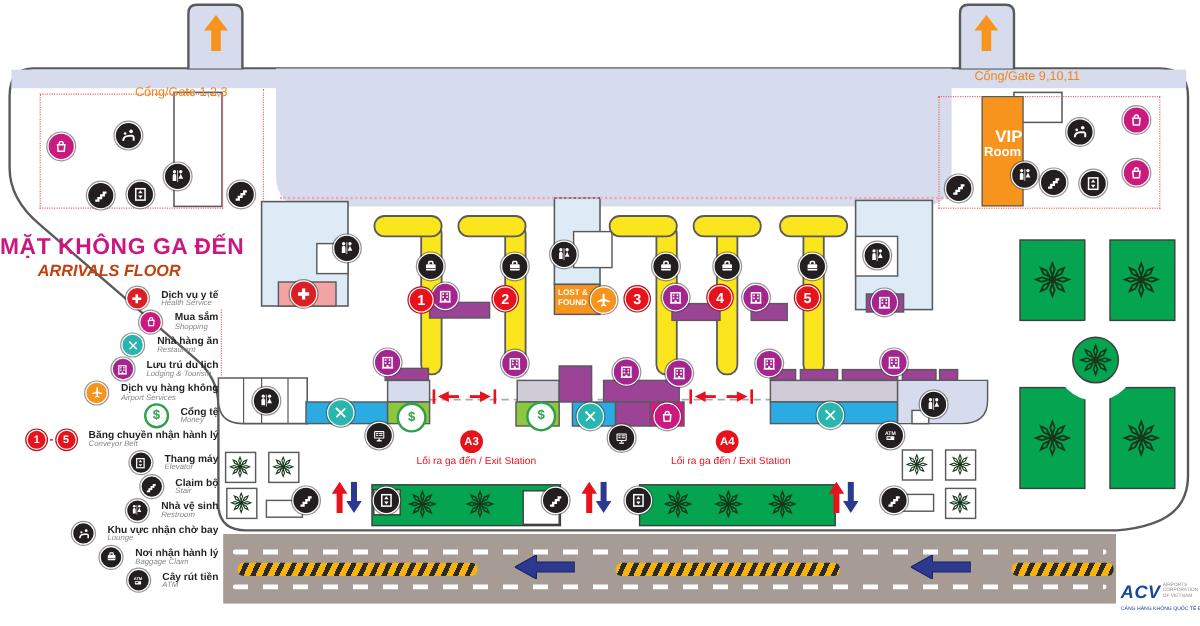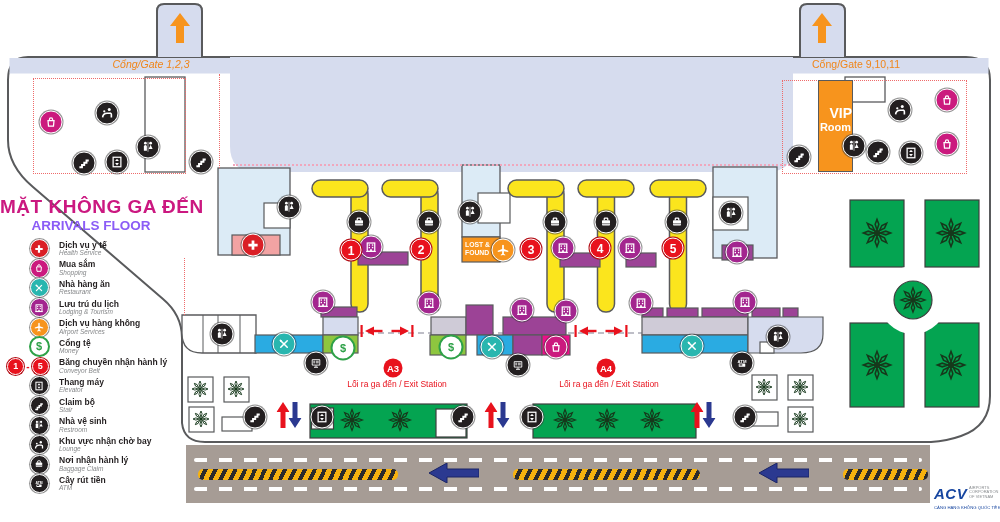--- a/index.html
+++ b/index.html
@@ -21,23 +21,23 @@
        transform:translate(-50%,-50%);border:1px solid #fff;box-shadow:0 0 0 1px #b30e16;z-index:7;}
   .arrow{position:absolute;transform:translate(-50%,-50%);z-index:6;}
   
   .dotrect{position:absolute;border:1.6px dotted #ef6a6a;z-index:4;}
   .dotv{position:absolute;border-left:1.6px dotted #ef6a6a;width:0;z-index:4;}
   .doth-pink{position:absolute;border-top:2px dotted #f0a7bd;height:0;z-index:4;}
   
   .gate-label{position:absolute;color:#f08519;font-size:10.5px;white-space:nowrap;z-index:8;}
   .legend{position:absolute;left:0;top:196px;width:182px;z-index:8;}
   .lg-title{text-align:center;color:#cb1880;font-weight:bold;font-size:19px;letter-spacing:.5px;white-space:nowrap;}
-  .lg-sub{text-align:center;color:#8b5cf6;font-weight:bold;font-size:13.5px;margin-top:0;}
+  .lg-sub{text-align:center;color:#c2410c;font-weight:bold;font-style:italic;font-size:13.5px;margin-top:0;}
   .lg-rows{margin-top:6px;}
-  .lg-row{display:flex;align-items:center;height:19.6px;}
+  .lg-row{display:flex;align-items:center;height:19.6px;justify-content:flex-end;}
   .lg-ic{width:30px;margin-left:24px;display:flex;justify-content:center;align-items:center;flex:none;}
   .lg-ic .ic{position:static;transform:none;width:17px;height:17px;}
   .lg-ic .ic svg{width:12px;height:12px;}
   .lg-ic.wide{margin-left:2px;width:52px;}
   .lg-tx{margin-left:5px;line-height:1;}
   .lg-vn{font-size:8.5px;font-weight:bold;color:#231f20;white-space:nowrap;}
   .lg-en{font-size:6.5px;font-style:italic;color:#86888a;margin-top:1px;white-space:nowrap;}
   .cnv{display:flex;align-items:center;}
   .cnv .c{width:15px;height:15px;border-radius:50%;background:#e8121d;color:#fff;font-size:9px;
           font-weight:bold;display:flex;align-items:center;justify-content:center;border:1px solid #fff;
@@ -182,21 +182,21 @@
       <rect x="748" y="412" width="30" height="14"></rect>
     </g>
   </svg>
 
   <div class="dotrect" style="left:33px;top:78px;width:151px;height:94px;"></div>
   <div class="dotrect" style="left:782px;top:80px;width:183px;height:92px;"></div>
   <div class="dotv" style="left:219px;top:74px;height:94px;"></div>
   <div class="dotv" style="left:184px;top:258px;height:57px;"></div>
   <div class="doth-pink" style="left:233px;top:164px;width:557px;"></div>
 
-  <div class="gate-label ctr" style="left:151px;top:64px;font-style:italic;">Cổng/Gate 1,2,3</div>
+  <div class="gate-label ctr" style="left:151px;top:77px;">Cổng/Gate 1,2,3</div>
   <div class="gate-label ctr" style="left:856px;top:64px;">Cổng/Gate 9,10,11</div>
 
   <div class="vip">
     <div class="l1">VIP</div>
     <div class="l2">Room</div>
   </div>
 
   <div class="lostfound">
     <div>LOST &amp;</div>
     <div>FOUND</div>

